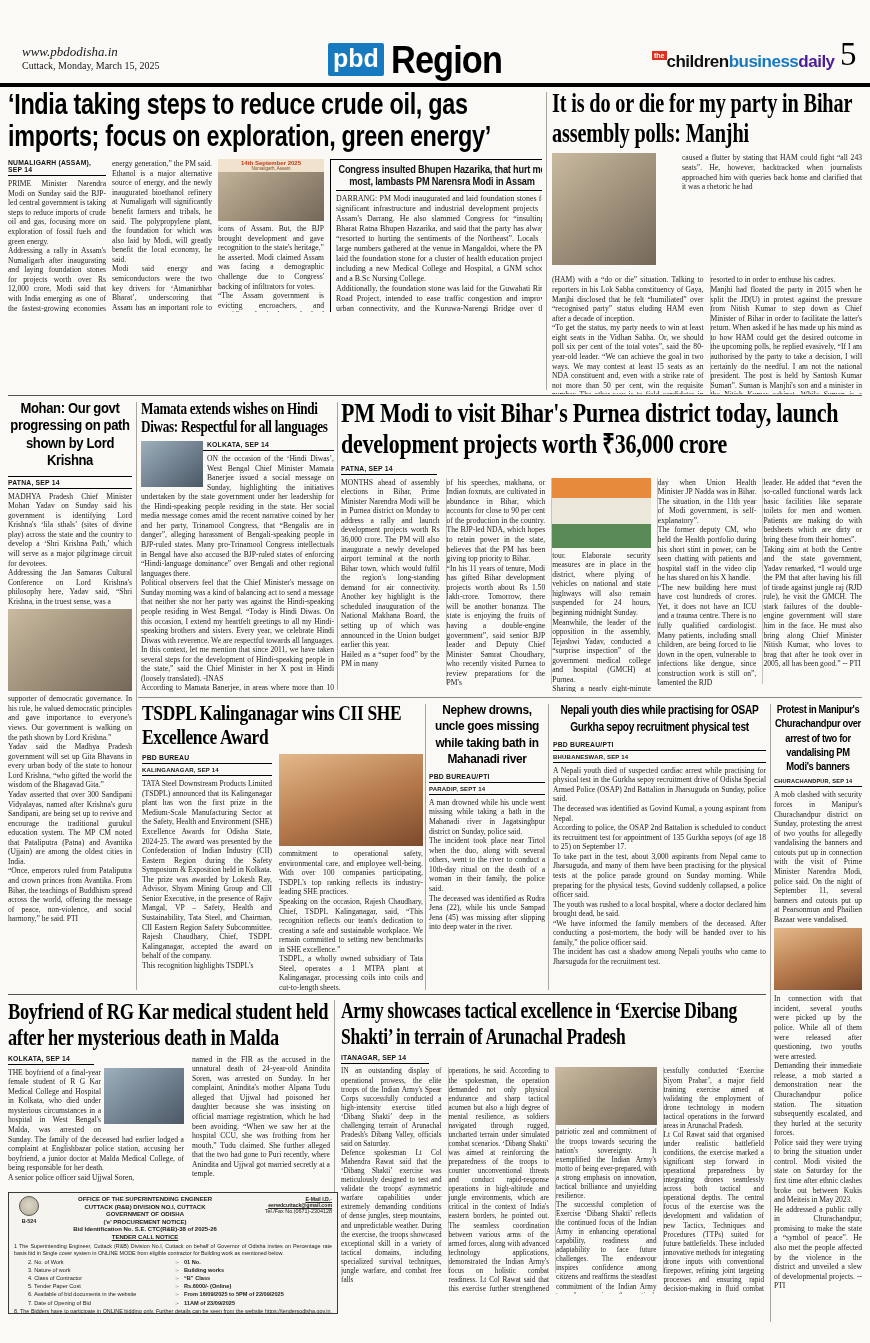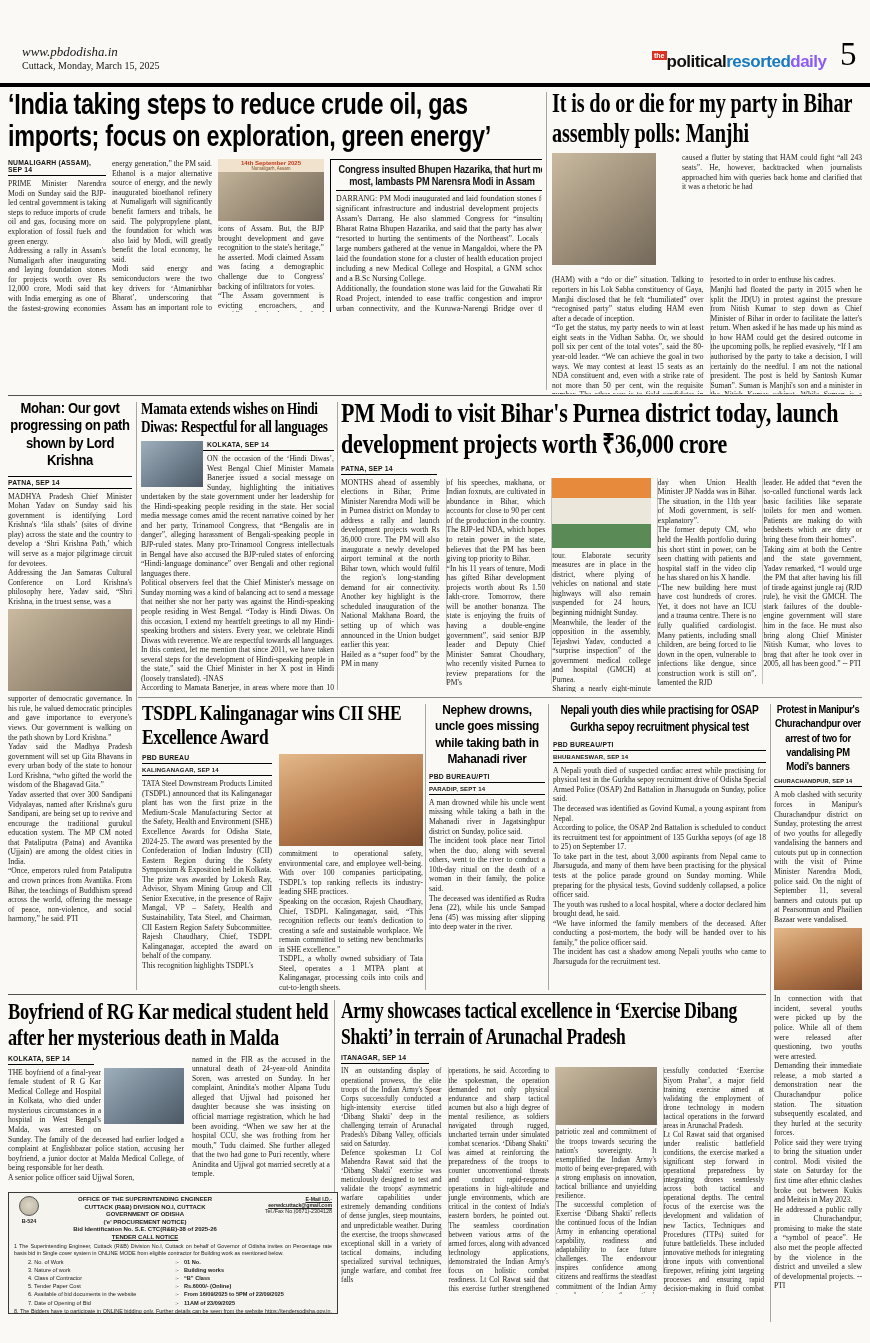--- a/index.html
+++ b/index.html
@@ -33,21 +33,21 @@
   .site{font-style:italic;font-size:13px;}
   .dateline{font-size:10px;}
   .pbdbox{display:inline-block;background:#1779be;color:#fff;font-family:"Liberation Sans",sans-serif;
           font-weight:bold;font-size:25px;line-height:1;padding:3px 5px 5px;border-radius:2px;}
   .mast-region{font-family:"Liberation Sans",sans-serif;font-weight:bold;font-size:39px;line-height:1;
                letter-spacing:-1px;color:#000;}
   .brand{font-family:"Liberation Sans",sans-serif;font-weight:bold;font-size:17px;letter-spacing:-0.5px;}
   .brand .the{background:#da3221;color:#fff;font-size:7px;padding:1px 2px;vertical-align:top;letter-spacing:0;}
   .brand .pol{color:#111;}
   .brand .bus{color:#1779be;}
-  .brand .dai{color:#8b5cf6;}
+  .brand .dai{color:#4c1d95;}
   .pagenum{font-family:"Liberation Serif",serif;font-size:33px;color:#000;}
   
   .tender{border:1px solid #3a3a3a;background:#f6f4ee;padding:3px 5px;
           font-family:"Liberation Sans",sans-serif;font-size:5.6px;color:#222;}
   .tender .th{font-weight:bold;font-size:6px;line-height:1.25;text-align:center;}
   .tender .tsm{font-size:5.4px;line-height:1.3;}
   .trow{display:flex;line-height:1.45;}
   .trow .lab{width:142px;}
   .trow .sep{width:14px;text-align:center;}
   .trow .val{font-weight:bold;flex:1;}
@@ -58,23 +58,27 @@
 </head>
 <body>
 
 <div class="page">
 
   <div class="abs" style="left:22px;top:44px;">
     <div class="site">www.pbdodisha.in</div>
     <div class="dateline">Cuttack, Monday, March 15, 2025</div>
   </div>
 
+  <div class="abs" style="left:328px;top:40px;display:flex;align-items:center;gap:7px;">
+    <span class="pbdbox">pbd</span>
+    <span class="mast-region cond" style="--sx:.88;display:inline-block;">Region</span>
+  </div>
 
   <div class="abs brand" style="left:652px;top:52px;">
-    <span class="the">the</span><span class="pol">political</span><span class="bus">resorted</span><span class="dai">daily</span>
+    <span class="the">the</span><span class="pol">children</span><span class="bus">business</span><span class="dai">daily</span>
   </div>
   <div class="abs pagenum" style="left:840px;top:36px;">5</div>
 
   <div class="hrule" style="left:0;top:83px;width:870px;height:4px;background:#000;"></div>
 
   <div class="art" style="left:8px;top:88px;width:534px;height:224px;">
     <div class="hl cond" style="--sx:.78;font-size:30px;line-height:1.07;">‘India taking steps to reduce crude oil, gas imports; focus on exploration, green energy’</div>
     <div class="cols" style="margin-top:7px;height:238px;">
       <div style="width:98px;flex:none;">
         <div class="byline">NUMALIGARH (ASSAM), SEP 14</div>

